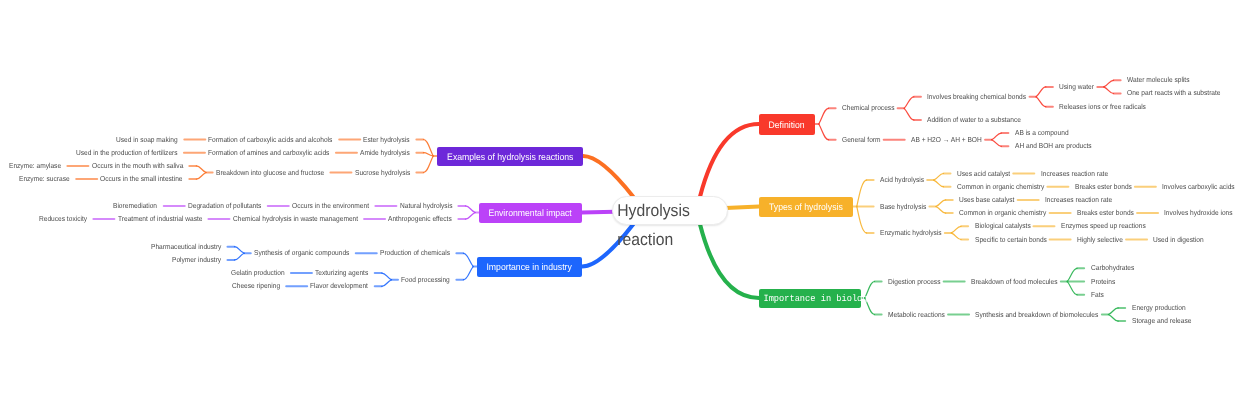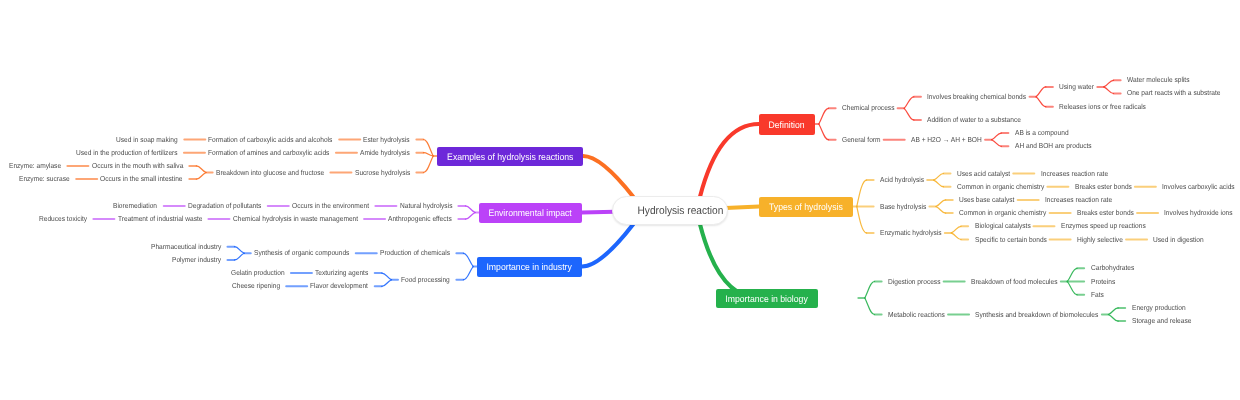--- a/index.html
+++ b/index.html
@@ -7,22 +7,22 @@
        font-family:"Liberation Sans",sans-serif;
        -webkit-font-smoothing:antialiased;text-rendering:geometricPrecision;}
   #stage{position:relative;width:1240px;height:400px;background:#ffffff;overflow:hidden;}
   #links{position:absolute;left:0;top:0;}
   .lab{position:absolute;white-space:nowrap;color:#4b4b4b;font-size:7.2px;
        line-height:8px;transform:scaleX(0.918);transform-origin:left center;}
   .nd{position:absolute;white-space:nowrap;color:#ffffff;border-radius:2px;box-sizing:border-box;
       text-align:center;font-size:9.4px;line-height:9.4px;}
   .nd>span{display:inline-block;transform:scaleX(0.925);}
   #rootnode{position:absolute;background:#ffffff;border:1px solid #ececec;box-sizing:border-box;
-        border-radius:16px;color:#4b4b4b;font-size:11px;
-        text-align:right;box-shadow:0 1px 2px rgba(0,0,0,.10);}
+        border-radius:16px;color:#4b4b4b;font-size:17px;
+        text-align:left;box-shadow:0 1px 2px rgba(0,0,0,.10);}
   #rootnode>span{display:inline-block;transform:scaleX(0.925);}
 </style>
 </head>
 <body>
 
 <div id="stage">
   <svg id="links" width="1240" height="400" viewBox="0 0 1240 400">
       <path d="M700,196.75C709.03,161.9 726.02,124 759,124" fill="none" stroke="#f9392b" stroke-width="4.1" stroke-opacity="1" stroke-linecap="round" stroke-linejoin="round"></path>
       <path d="M812.3,124L818.8,124" fill="none" stroke="#f9392b" stroke-width="2" stroke-opacity="0.62" stroke-linecap="round" stroke-linejoin="round"></path>
       <path d="M818.8,124C822.65,117.34 824.19,108.33 828.6,108.33" fill="none" stroke="#f9392b" stroke-width="1.2" stroke-opacity="0.9" stroke-linecap="round" stroke-linejoin="round"></path>
@@ -178,21 +178,21 @@
       <div class="lab" style="top: 195.9px; left: 1045.1px;">Increases reaction rate</div>
       <div class="lab" style="top: 209.1px; left: 959.116px;">Common in organic chemistry</div>
       <div class="lab" style="top: 209.1px; left: 1077px;">Breaks ester bonds</div>
       <div class="lab" style="top: 209.1px; left: 1164.46px;">Involves hydroxide ions</div>
       <div class="lab" style="top: 228.9px; left: 880px;">Enzymatic hydrolysis</div>
       <div class="lab" style="top: 222.3px; left: 974.506px;">Biological catalysts</div>
       <div class="lab" style="top: 222.3px; left: 1060.86px;">Enzymes speed up reactions</div>
       <div class="lab" style="top: 235.5px; left: 974.506px;">Specific to certain bonds</div>
       <div class="lab" style="top: 235.5px; left: 1077px;">Highly selective</div>
       <div class="lab" style="top: 235.5px; left: 1153.44px;">Used in digestion</div>
-      <div class="nd" style="background: rgb(37, 177, 76); left: 716px; top: 288.5px; width: 102px; height: 19px; line-height: 19px;"><span>Importance in biology</span></div>
+      <div class="nd" style="background: rgb(37, 177, 76); left: 759px; top: 288.5px; width: 102px; height: 19px; line-height: 19px; font-family: Liberation Mono, monospace;"><span>Importance in biology</span></div>
       <div class="lab" style="top: 277.5px; left: 888px;">Digestion process</div>
       <div class="lab" style="top: 277.5px; left: 971.055px;">Breakdown of food molecules</div>
       <div class="lab" style="top: 264.3px; left: 1090.52px;">Carbohydrates</div>
       <div class="lab" style="top: 277.5px; left: 1090.52px;">Proteins</div>
       <div class="lab" style="top: 290.7px; left: 1090.52px;">Fats</div>
       <div class="lab" style="top: 310.5px; left: 888px;">Metabolic reactions</div>
       <div class="lab" style="top: 310.5px; left: 975.459px;">Synthesis and breakdown of biomolecules</div>
       <div class="lab" style="top: 303.9px; left: 1131.6px;">Energy production</div>
       <div class="lab" style="top: 317.1px; left: 1131.6px;">Storage and release</div>
       <div class="nd" style="background: #6d28d9; left: 437px; top: 146.5px; width: 146px; height: 19px; line-height: 19px;"><span>Examples of hydrolysis reactions</span></div>

